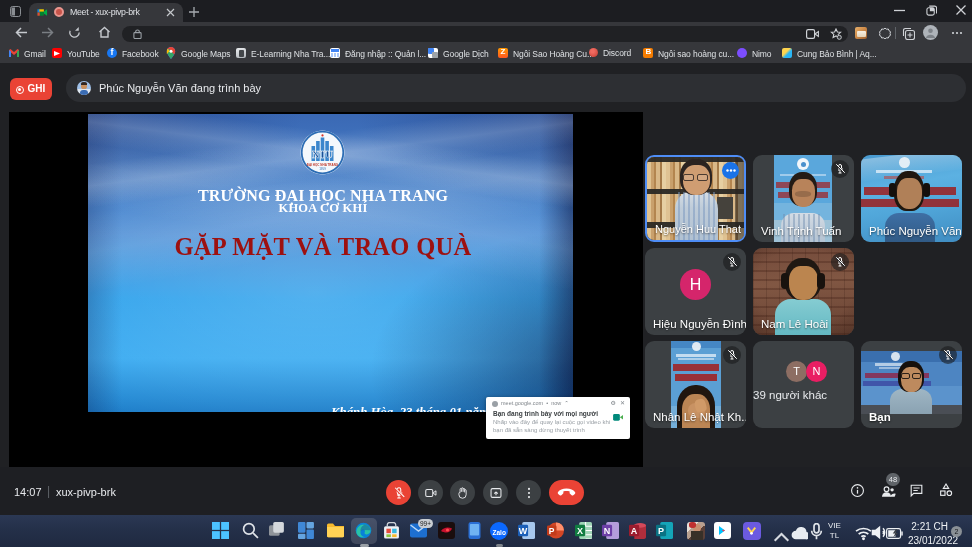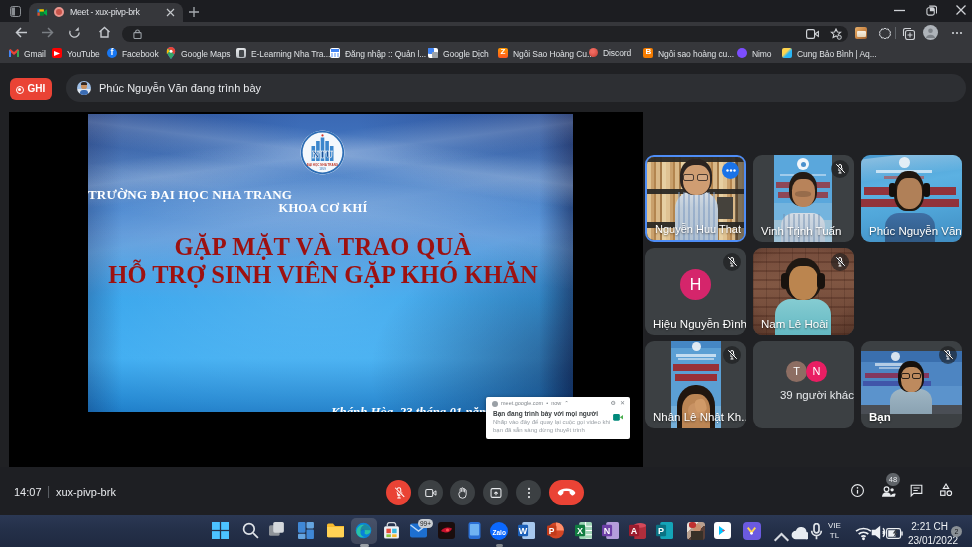--- a/index.html
+++ b/index.html
@@ -196,24 +196,23 @@
             <rect x="16.1" y="11" width="3.6" height="20"></rect>
             <rect x="20.7" y="7.5" width="3.6" height="23.5"></rect>
             <rect x="25.3" y="11" width="3.6" height="20"></rect>
             <rect x="29.9" y="16" width="3.6" height="15"></rect>
           </g>
           <circle cx="22.5" cy="5.4" r="1.1" fill="#d93025"></circle>
           <text x="22.5" y="27.5" font-size="10" font-weight="bold" fill="#1a4f96" text-anchor="middle" font-family="Liberation Serif" stroke="#f4f8fc" stroke-width=".4">NTU</text>
           <text x="22.5" y="35.5" font-size="3" fill="#c0392b" text-anchor="middle" font-weight="bold">ĐẠI HỌC NHA TRANG</text>
           <text x="22.5" y="39.5" font-size="3" fill="#2b6cb4" text-anchor="middle">1959</text>
         </svg>
-        <div class="serif" style="position:absolute;left:0;top:73px;width:470px;text-align:left;color:#fff;font-weight:bold;font-size:13px;letter-spacing:.2px">TRƯỜNG ĐẠI HỌC NHA TRANG</div>
+        <div class="serif" style="position:absolute;left:0;top:73px;width:470px;text-align:center;color:#fff;font-weight:bold;font-size:16px;letter-spacing:.2px">TRƯỜNG ĐẠI HỌC NHA TRANG</div>
         <div class="serif" style="position:absolute;left:0;top:119px;width:470px;text-align:center;color:#9d1110;font-weight:bold;font-size:24.5px;letter-spacing:.3px">GẶP MẶT VÀ TRAO QUÀ</div>
         <div class="serif" style="position:absolute;left:0;top:87px;width:470px;text-align:center;color:#fff;font-weight:bold;font-size:12.5px;letter-spacing:.2px">KHOA CƠ KHÍ</div>
-        <div class="serif" style="position:absolute;left:0;top:147px;width:470px;text-align:center;color:#9d1110;font-weight:bold;font-size:24.5px;letter-spacing:0px">HỖ TRỢ SINH VIÊN GẶP KHÓ KHĂN</div>
         <div class="serif" style="position:absolute;left:243px;top:291px;color:#fff;font-weight:bold;font-style:italic;font-size:12.8px">Khánh Hòa, 23 tháng 01 năm 2022</div>
         <div style="position:absolute;left:366px;top:326px;color:#e9f1f8;font-size:11px">www.ntu.edu.vn</div>
       </div>
 
       <div style="position:absolute;left:477px;top:285px;width:144px;height:42px;background:#fff;border-radius:2px;box-shadow:0 1px 4px rgba(0,0,0,.4);font-family:'Liberation Sans',sans-serif">
         <span style="position:absolute;left:6px;top:4px;width:6px;height:6px;border-radius:50%;background:#9aa0a6"></span>
         <span style="position:absolute;left:15px;top:2.5px;font-size:5.5px;color:#80868b">meet.google.com &nbsp;•&nbsp; now &nbsp;⌃</span>
         <span style="position:absolute;right:14px;top:2px;font-size:6px;color:#80868b">⚙</span>
         <span style="position:absolute;right:5px;top:2px;font-size:6px;color:#80868b">✕</span>
         <span style="position:absolute;left:7px;top:12.5px;font-size:6.5px;color:#3c4043;font-weight:bold">Bạn đang trình bày với mọi người</span>
@@ -346,21 +345,21 @@
             <path d="M12 14a3 3 0 003-3V6a3 3 0 00-6 0v5a3 3 0 003 3zm5-3a5 5 0 01-8.1 3.9M12 17.5V20M9 20h6" fill="none" stroke="#fff" stroke-width="2"></path>
             <path d="M4 3l17 17" stroke="#2a2b2e" stroke-width="4"></path>
             <path d="M4.5 2.5l17 17" stroke="#fff" stroke-width="2"></path>
           </svg>
         </div>
       <div class="name" style="font-size:11.5px">Nhân Lê Nhật Kh...</div>
     </div>
     <div class="tile" id="t8" style="left:753px;top:278px">
       <div style="position:absolute;left:33px;top:20px;width:21px;height:21px;border-radius:50%;background:#8d6e63;color:#fff;font-size:11px;text-align:center;line-height:21px">T</div>
       <div style="position:absolute;left:53px;top:20px;width:21px;height:21px;border-radius:50%;background:#e91e63;color:#fff;font-size:11px;text-align:center;line-height:21px">N</div>
-      <div style="position:absolute;left:0;top:48px;width:101px;text-align:right;color:#e8eaed;font-size:11.5px">39 người khác</div>
+      <div style="position:absolute;left:0;top:48px;width:101px;text-align:left;color:#e8eaed;font-size:11.5px">39 người khác</div>
     </div>
     <div class="tile" id="t9" style="left:861px;top:278px">
       <div style="position:absolute;left:0;top:10px;width:101px;height:63px;background:linear-gradient(180deg,#3a6fae 0 18%,#4d85c2 18% 55%,#5b93cc 55% 85%,#4a4e55 85%);overflow:hidden">
         <div style="position:absolute;left:30px;top:1px;width:9px;height:9px;border-radius:50%;background:#e8eef4;opacity:.9"></div>
         <div style="position:absolute;left:14px;top:12px;width:44px;height:2.5px;background:rgba(235,242,248,.65)"></div>
         <div style="position:absolute;left:18px;top:16px;width:36px;height:2px;background:rgba(235,242,248,.5)"></div>
         <div style="position:absolute;left:4px;top:22px;width:64px;height:5px;background:rgba(150,30,60,.75)"></div>
         <div style="position:absolute;left:2px;top:30px;width:68px;height:5px;background:rgba(60,70,160,.75)"></div>
 
         <div style="position:absolute;left:29px;top:38px;width:42px;height:25px;border-radius:12px 12px 0 0;background:linear-gradient(180deg,#9fb6c4,#8aa2b2)"></div>

